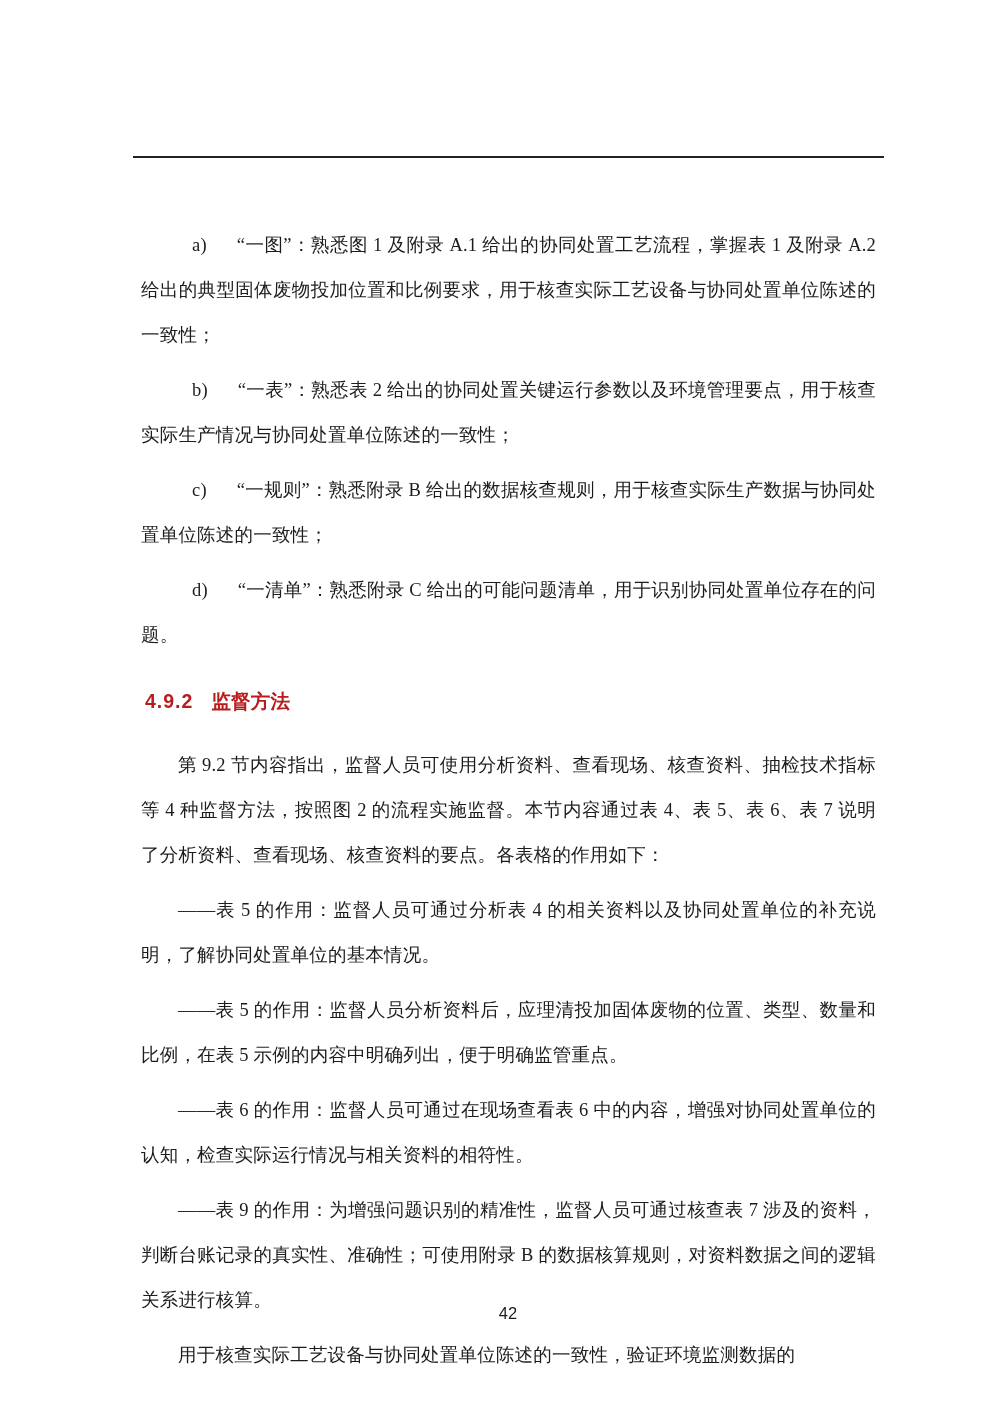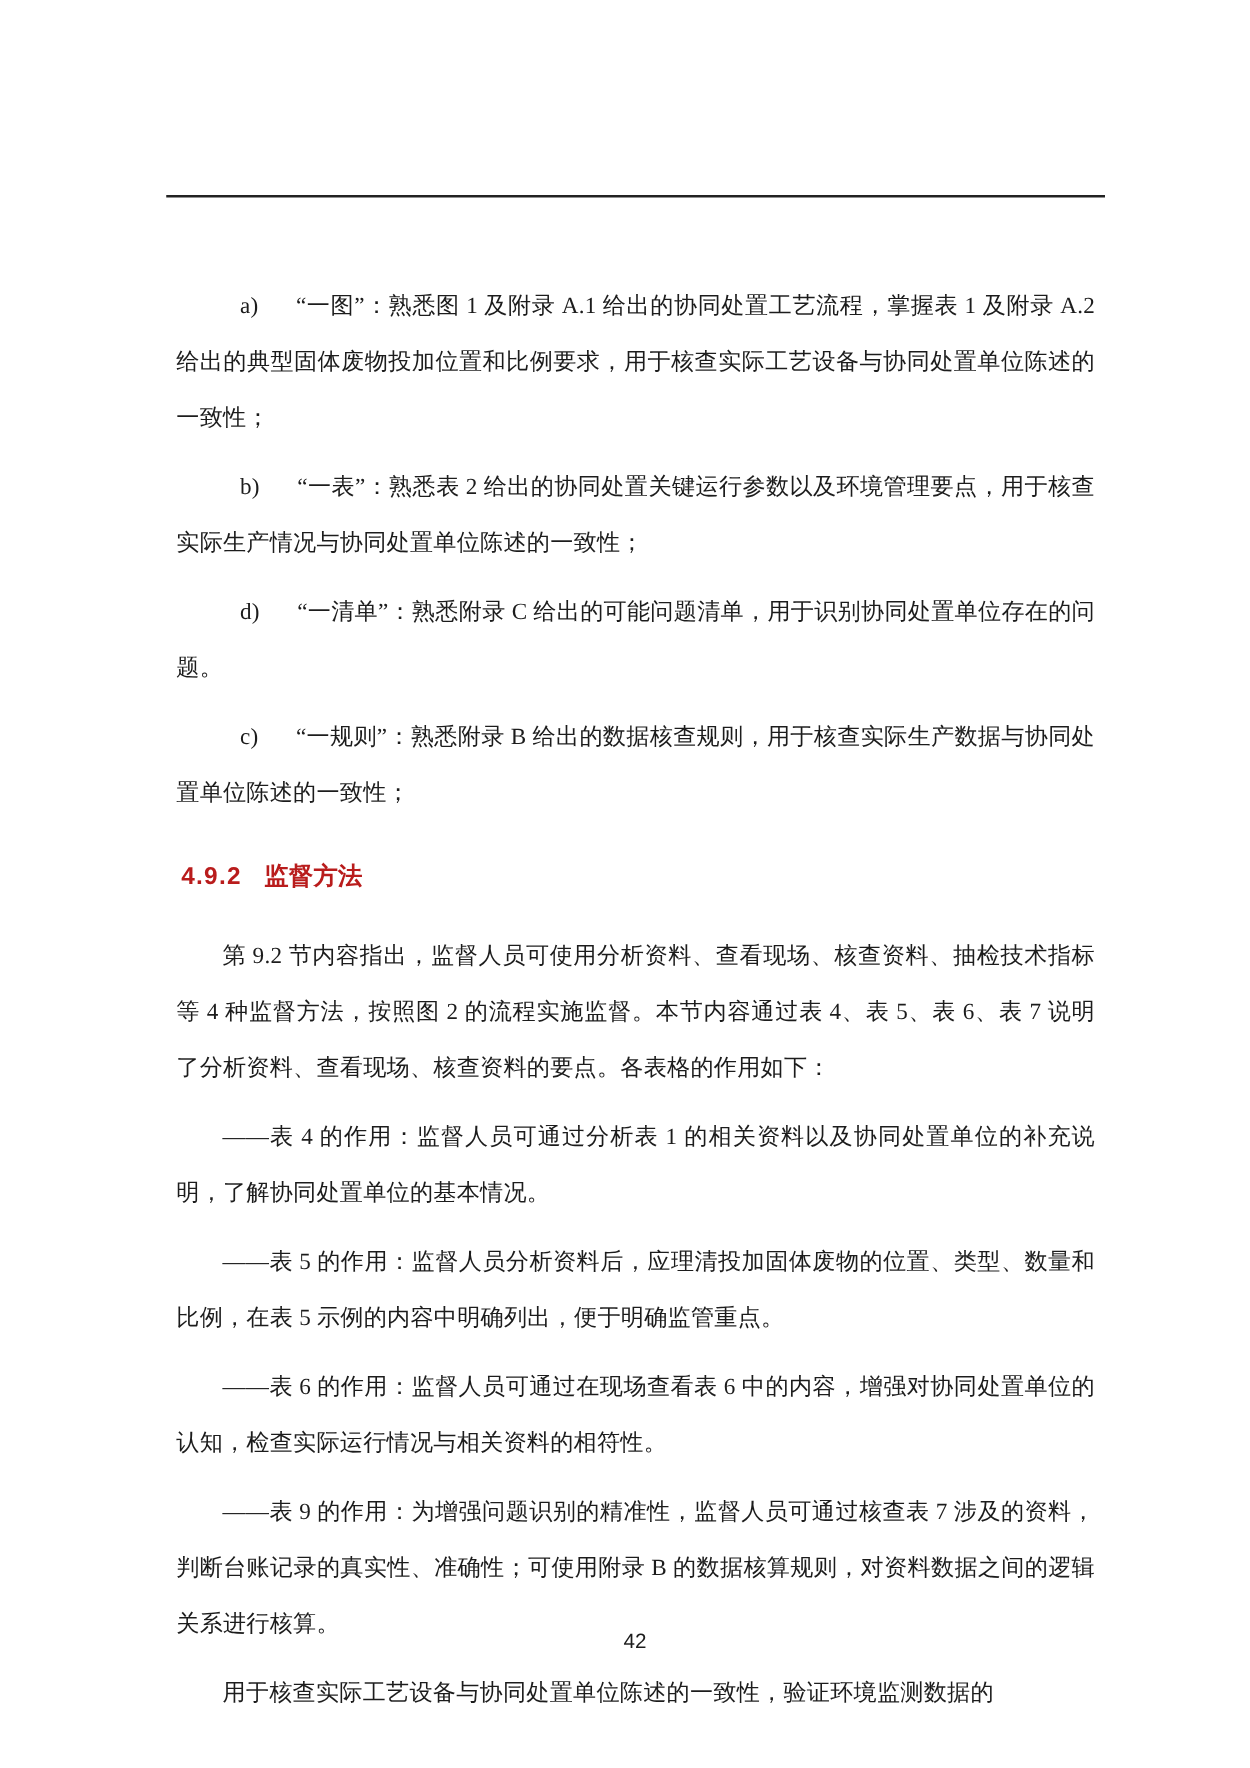--- a/index.html
+++ b/index.html
@@ -73,29 +73,29 @@
 <div class="page">
 
   <div class="header-rule"></div>
 
   <div class="content">
 
     <p class="list-item"><span class="marker">a)</span><span>“一图”：熟悉图 1 及附录 A.1 给出的协同处置工艺流程，掌握表 1 及附录 A.2 给出的典型固体废物投加位置和比例要求，用于核查实际工艺设备与协同处置单位陈述的一致性；</span></p>
 
     <p class="list-item"><span class="marker">b)</span><span>“一表”：熟悉表 2 给出的协同处置关键运行参数以及环境管理要点，用于核查实际生产情况与协同处置单位陈述的一致性；</span></p>
 
+    <p class="list-item"><span class="marker">c)</span><span>“一规则”：熟悉附录 B 给出的数据核查规则，用于核查实际生产数据与协同处置单位陈述的一致性；</span></p>
+
     <p class="list-item"><span class="marker">d)</span><span>“一清单”：熟悉附录 C 给出的可能问题清单，用于识别协同处置单位存在的问题。</span></p>
-
-    <p class="list-item"><span class="marker">c)</span><span>“一规则”：熟悉附录 B 给出的数据核查规则，用于核查实际生产数据与协同处置单位陈述的一致性；</span></p>
 
     <h2 class="section-heading"><span class="heading-number">4.9.2</span><span>监督方法</span></h2>
 
     <p class="body">第 9.2 节内容指出，监督人员可使用分析资料、查看现场、核查资料、抽检技术指标等 4 种监督方法，按照图 2 的流程实施监督。本节内容通过表 4、表 5、表 6、表 7 说明了分析资料、查看现场、核查资料的要点。各表格的作用如下：</p>
 
-    <p class="body">——表 4 的作用：监督人员可通过分析表 1 的相关资料以及协同处置单位的补充说明，了解协同处置单位的基本情况。</p>
+    <p class="body">——表 5 的作用：监督人员可通过分析表 4 的相关资料以及协同处置单位的补充说明，了解协同处置单位的基本情况。</p>
 
     <p class="body">——表 5 的作用：监督人员分析资料后，应理清投加固体废物的位置、类型、数量和比例，在表 5 示例的内容中明确列出，便于明确监管重点。</p>
 
     <p class="body">——表 6 的作用：监督人员可通过在现场查看表 6 中的内容，增强对协同处置单位的认知，检查实际运行情况与相关资料的相符性。</p>
 
     <p class="body">——表 9 的作用：为增强问题识别的精准性，监督人员可通过核查表 7 涉及的资料，判断台账记录的真实性、准确性；可使用附录 B 的数据核算规则，对资料数据之间的逻辑关系进行核算。</p>
 
     <p class="body">用于核查实际工艺设备与协同处置单位陈述的一致性，验证环境监测数据的</p>
 
   </div>

